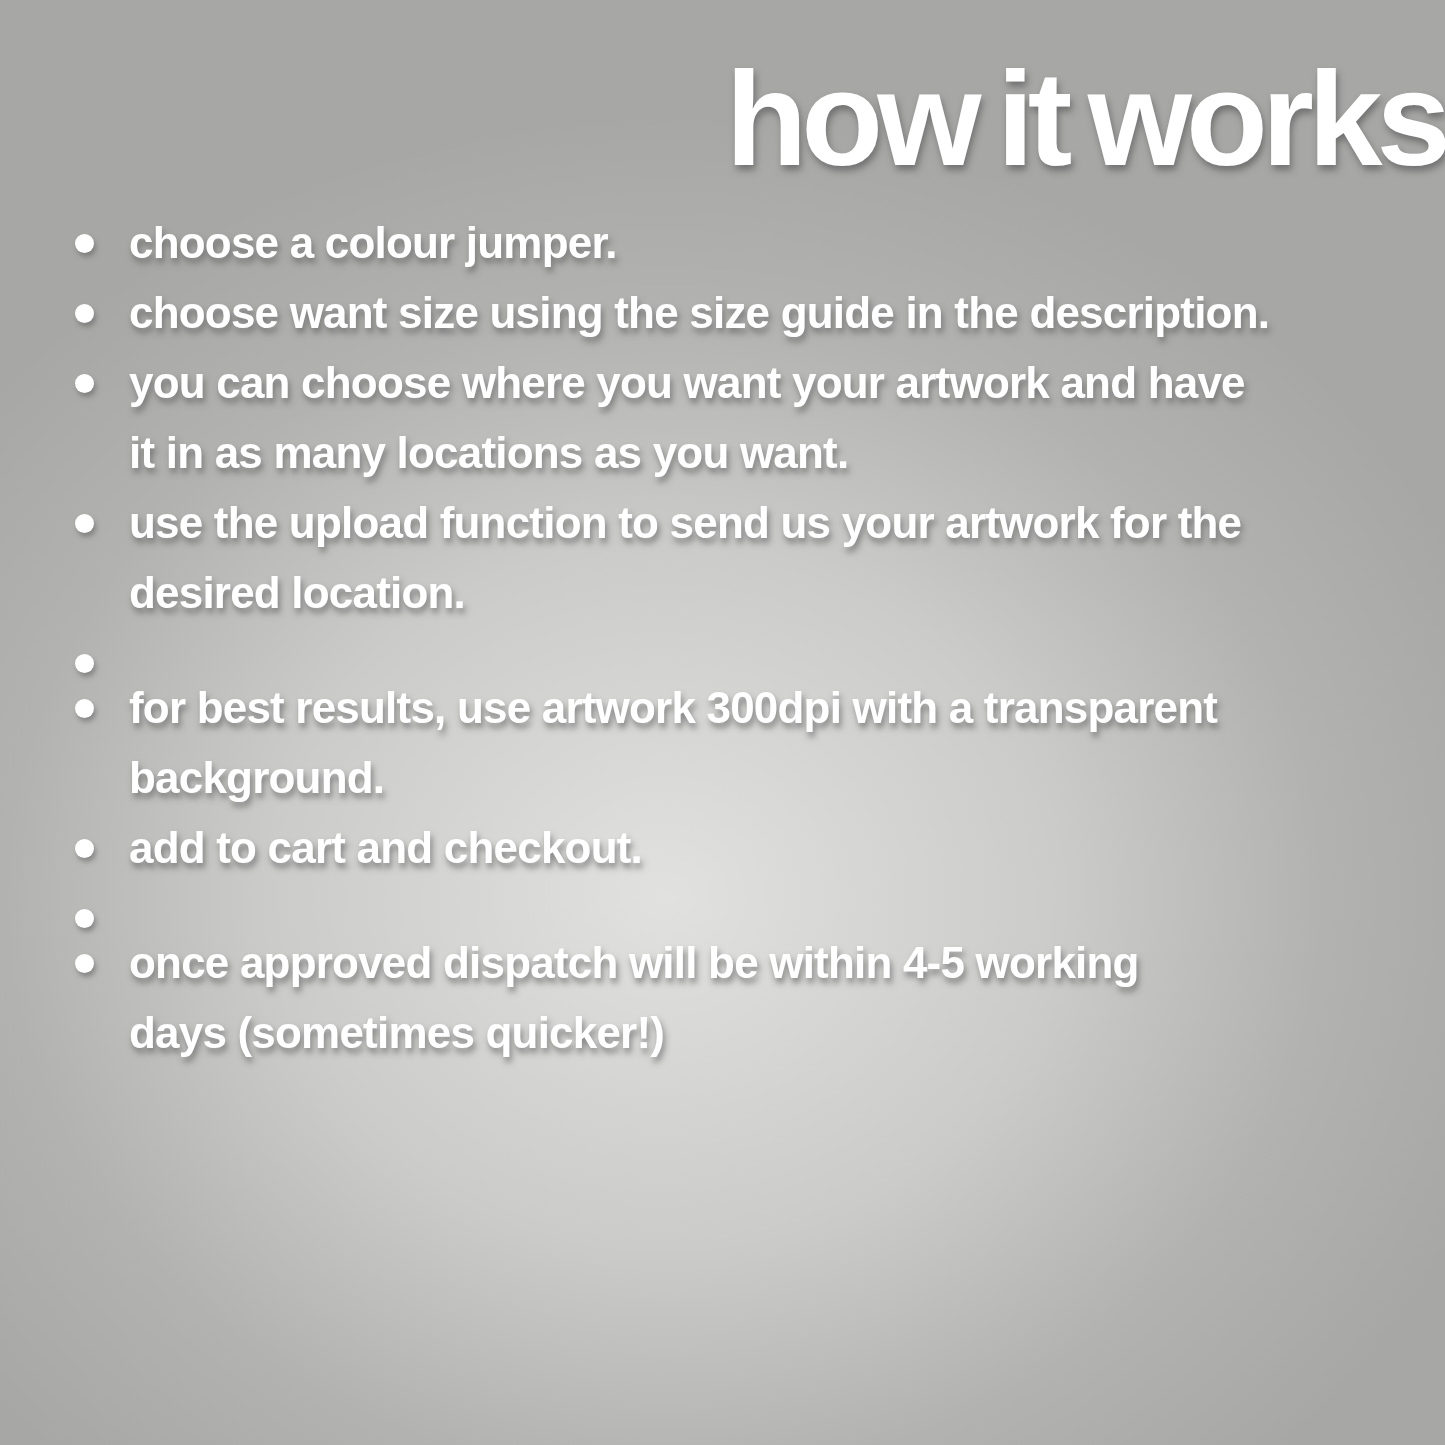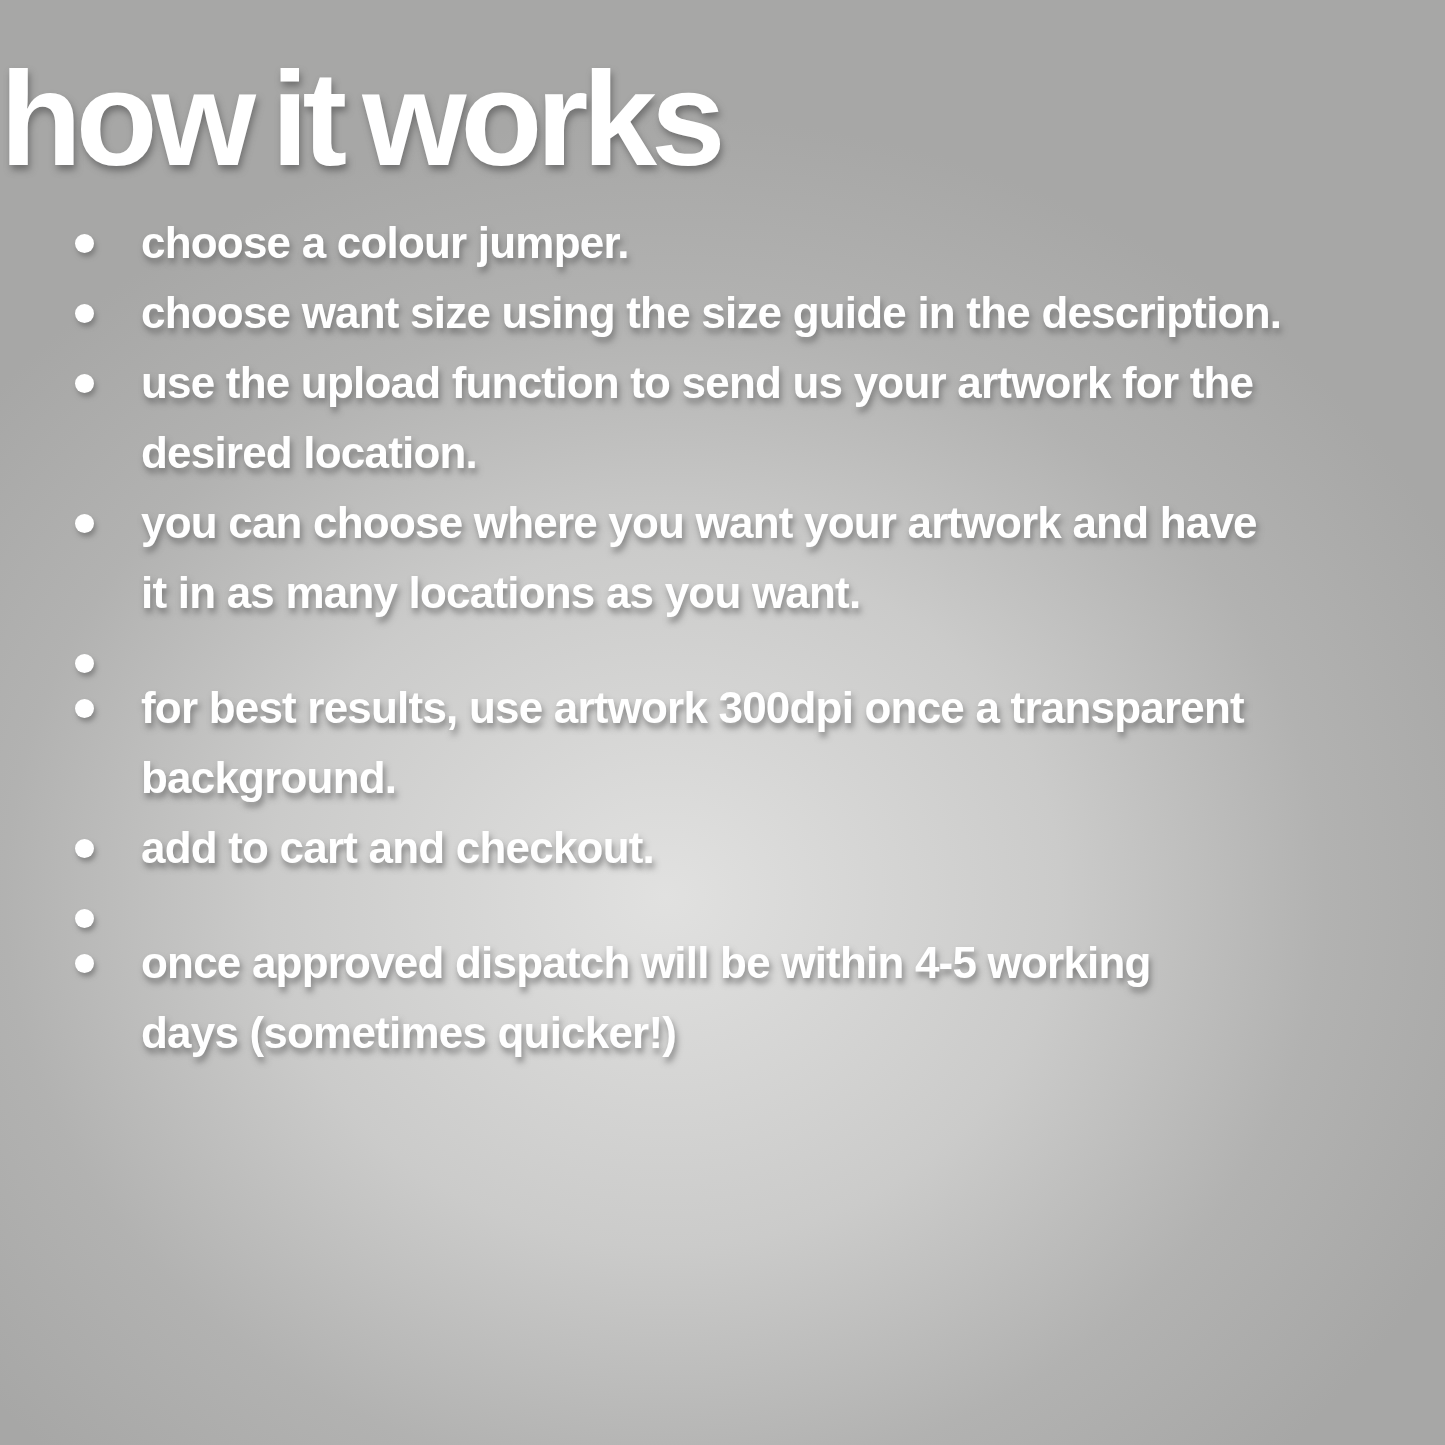--- a/index.html
+++ b/index.html
@@ -10,38 +10,37 @@
     overflow: hidden;
     background: radial-gradient(ellipse 880px 780px at 46% 62%,
                 #e1e1e0 0%, #cbcbca 45%, #b2b2b1 75%, #a7a7a6 100%);
     font-family: "Liberation Sans", sans-serif;
     font-weight: 700;
     color: #ffffff;
   }
   .title {
     margin: 0;
     padding-top: 52px;
-    text-align: left;
+    text-align: right;
     font-size: 134px;
     line-height: 1.0;
     letter-spacing: -6px;
     word-spacing: -10px;
     color: #ffffff;
     text-shadow: 2px 5px 7px rgba(95,95,95,0.75);
   }
   .list {
     list-style: none;
     margin: 0;
     padding: 0;
     margin-top: 22px;
   }
   .item {
     display: flex;
     align-items: flex-start;
-    gap: 12px;
   }
   .dot {
     flex: 0 0 auto;
     width: 19px;
     height: 19px;
     border-radius: 50%;
     background: #ffffff;
     margin-left: 75px;
     margin-top: 26px;
     box-shadow: 2px 4px 5px rgba(95,95,95,0.55);
@@ -66,34 +65,34 @@
     <li class="item">
       <span class="dot"></span>
       <span class="txt">choose a colour jumper.</span>
     </li>
     <li class="item">
       <span class="dot"></span>
       <span class="txt">choose want size using the size guide in the description.</span>
     </li>
     <li class="item">
       <span class="dot"></span>
-      <span class="txt">use the upload function to send us your artwork for the
-desired location.</span>
+      <span class="txt">you can choose where you want your artwork and have
+it in as many locations as you want.</span>
     </li>
     <li class="item">
       <span class="dot"></span>
-      <span class="txt">you can choose where you want your artwork and have
-it in as many locations as you want.</span>
+      <span class="txt">use the upload function to send us your artwork for the
+desired location.</span>
     </li>
     <li class="item">
       <span class="dot"></span>
     </li>
     <li class="item">
       <span class="dot"></span>
-      <span class="txt">for best results, use artwork 300dpi once a transparent
+      <span class="txt">for best results, use artwork 300dpi with a transparent
 background.</span>
     </li>
     <li class="item">
       <span class="dot"></span>
       <span class="txt">add to cart and checkout.</span>
     </li>
     <li class="item">
       <span class="dot"></span>
     </li>
     <li class="item">

